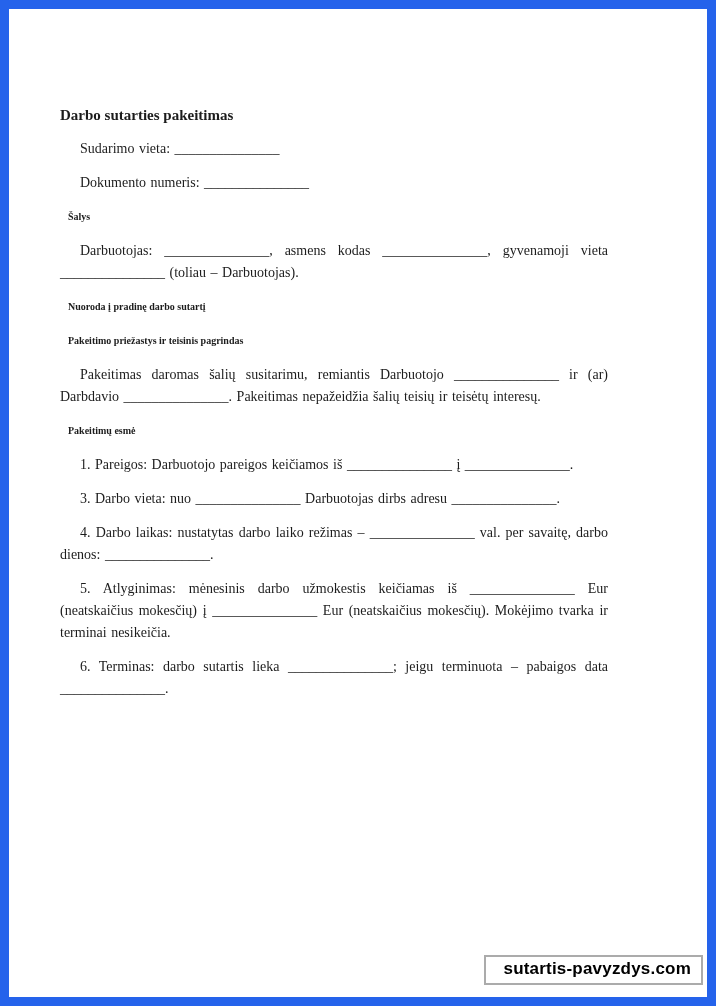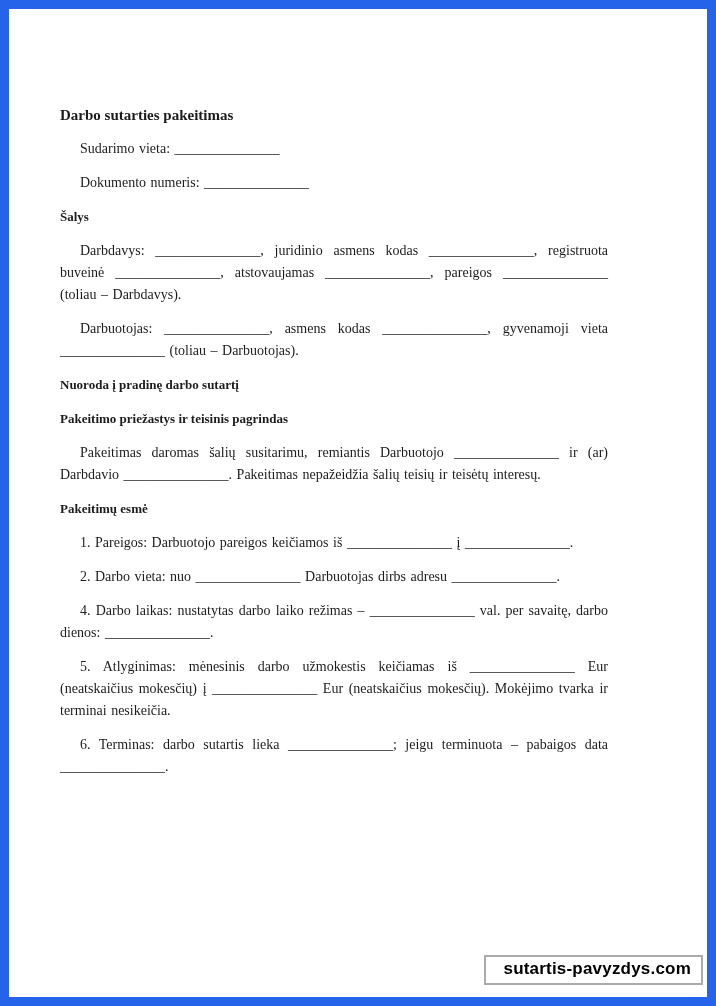--- a/index.html
+++ b/index.html
@@ -23,24 +23,24 @@
     width: 698px;
     padding: 95px 99px 0 51px;
   }
   .doc-title {
     font-size: 15px;
     font-weight: bold;
     line-height: 22px;
     margin: 0;
   }
   .section-heading {
-    font-size: 13px;
+    font-size: 10px;
     font-weight: bold;
     line-height: 22px;
-    margin: 12px 0;
+    margin: 12px 8px;
   }
   .para {
     font-size: 14px;
     line-height: 22px;
     margin: 12px 0;
     text-align: justify;
     text-indent: 20px;
     word-spacing: 1px;
   }
   .watermark {
@@ -63,31 +63,30 @@
 
 <div class="page">
   <div class="content">
 
     <h1 class="doc-title">Darbo sutarties pakeitimas</h1>
 
     <p class="para">Sudarimo vieta: _______________</p>
     <p class="para">Dokumento numeris: _______________</p>
 
     <h2 class="section-heading">Šalys</h2>
-    <p class="para">Darbdavys: _______________, juridinio asmens kodas _______________, registruota buveinė _______________, atstovaujamas _______________, pareigos _______________ (toliau – Darbdavys).</p>
     <p class="para">Darbuotojas: _______________, asmens kodas _______________, gyvenamoji vieta _______________ (toliau – Darbuotojas).</p>
 
     <h2 class="section-heading">Nuoroda į pradinę darbo sutartį</h2>
 
     <h2 class="section-heading">Pakeitimo priežastys ir teisinis pagrindas</h2>
     <p class="para">Pakeitimas daromas šalių susitarimu, remiantis Darbuotojo _______________ ir (ar) Darbdavio _______________. Pakeitimas nepažeidžia šalių teisių ir teisėtų interesų.</p>
 
     <h2 class="section-heading">Pakeitimų esmė</h2>
     <p class="para">1. Pareigos: Darbuotojo pareigos keičiamos iš _______________ į _______________.</p>
-    <p class="para">2. Darbo vieta: nuo _______________ Darbuotojas dirbs adresu _______________.</p>
+    <p class="para">3. Darbo vieta: nuo _______________ Darbuotojas dirbs adresu _______________.</p>
     <p class="para">4. Darbo laikas: nustatytas darbo laiko režimas – _______________ val. per savaitę, darbo dienos: _______________.</p>
     <p class="para">5. Atlyginimas: mėnesinis darbo užmokestis keičiamas iš _______________ Eur (neatskaičius mokesčių) į _______________ Eur (neatskaičius mokesčių). Mokėjimo tvarka ir terminai nesikeičia.</p>
     <p class="para">6. Terminas: darbo sutartis lieka _______________; jeigu terminuota – pabaigos data _______________.</p>
 
   </div>
 
   <div class="watermark">
     <span>sutartis-pavyzdys.com</span>
   </div>
 </div>

